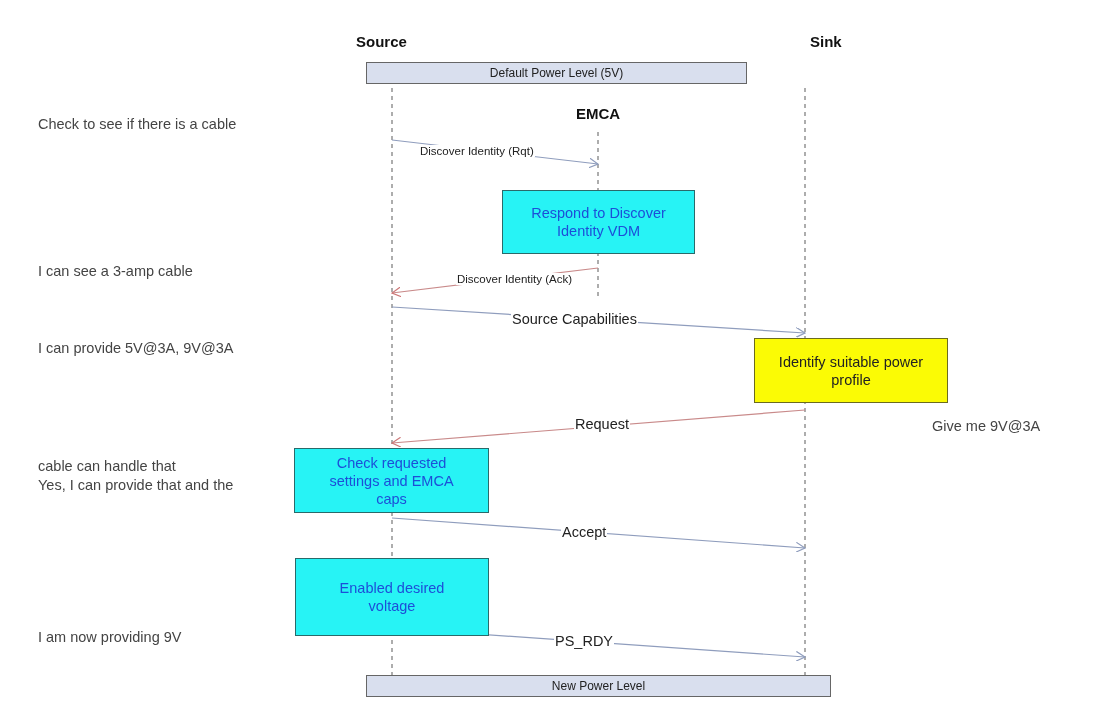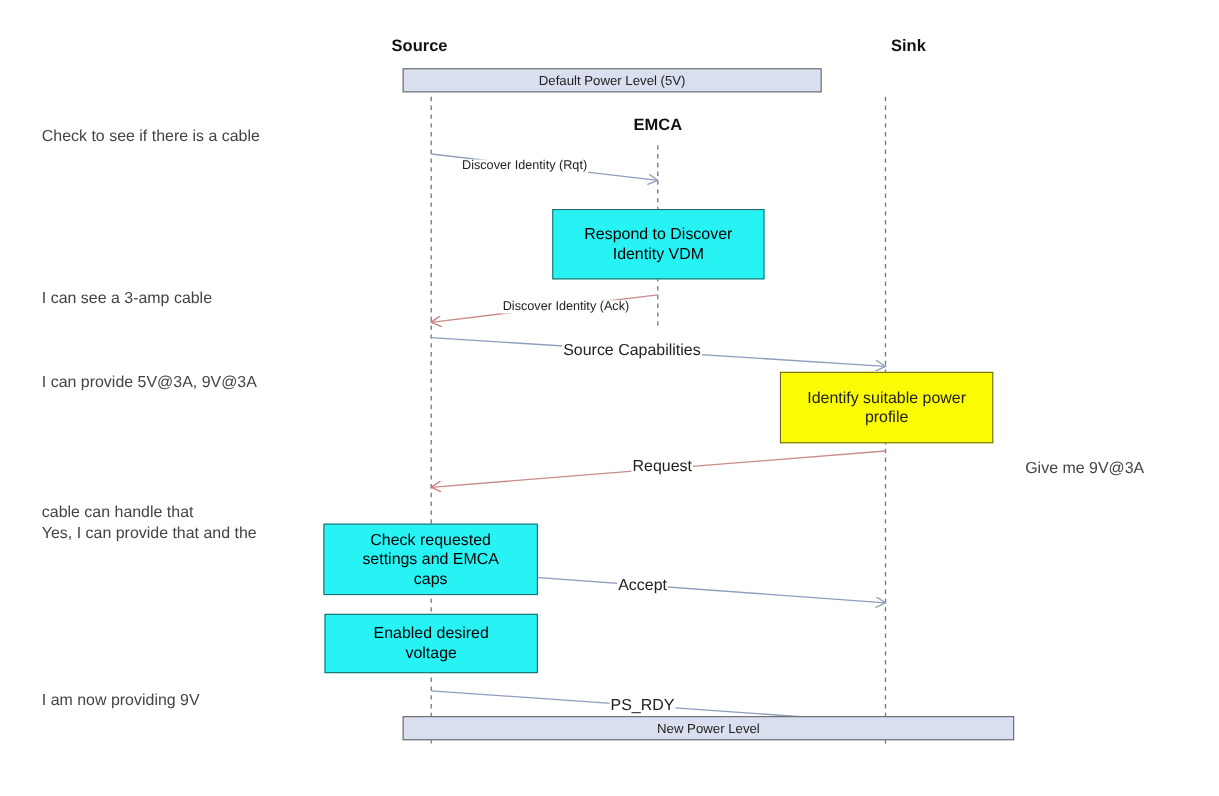--- a/index.html
+++ b/index.html
@@ -4,23 +4,23 @@
 <style>
   html, body { margin:0; padding:0; background:#ffffff; }
   body { width:1108px; height:724px; position:relative; overflow:hidden;
          font-family:"Liberation Sans", sans-serif; color:#333; }
   .abs { position:absolute; }
   .actor { font-weight:bold; font-size:15px; color:#111; }
   .level { background:#d9dfee; border:1.5px solid #666; height:22px;
            font-size:12px; color:#222; display:flex; align-items:center; justify-content:center; box-sizing:border-box; }
   .note { font-size:14.5px; color:#444; line-height:19px; }
   .box { display:flex; align-items:center; justify-content:center; text-align:center;
-         box-sizing:border-box; font-size:14.5px; line-height:18px; color:#000000; border:1.5px solid #2a6a6a; }
+         box-sizing:border-box; font-size:14.5px; line-height:18px; color:#1d4ed8; border:1.5px solid #2a6a6a; }
   .cyan { background:#27f3f5; }
-  .yellow { background:#fbfb05; border-color:#6b6b20; color:#222; }
+  .yellow { background:#fbfb05; border-color:#6b6b20; color:#222;margin-left:45px; }
   .msg { font-size:14.5px; color:#222; background:#fff; padding:0 1px; white-space:nowrap; }
   .msg.small { font-size:11.5px; }
   svg.lines { position:absolute; left:0; top:0; }
 </style>
 </head>
 <body>
 
 <svg class="lines" width="1108" height="724">
   <defs>
     <marker id="ah" markerWidth="10" markerHeight="10" refX="9" refY="5" orient="auto" markerUnits="userSpaceOnUse">
@@ -39,21 +39,21 @@
   <line x1="805" y1="410" x2="392" y2="443" stroke="#c98a8a" stroke-width="1.2" marker-end="url(#ahr)"></line>
   <line x1="392" y1="518" x2="805" y2="548" stroke="#8f9dbd" stroke-width="1.2" marker-end="url(#ah)"></line>
   <line x1="392" y1="628" x2="805" y2="657" stroke="#8f9dbd" stroke-width="1.2" marker-end="url(#ah)"></line>
 </svg>
 
 <div class="abs actor" style="left:356px;top:33px;">Source</div>
 <div class="abs actor" style="left:810px;top:33px;">Sink</div>
 <div class="abs actor" style="left:576px;top:105px;">EMCA</div>
 
 <div class="abs level" style="left:366px;top:62px;width:381px;">Default Power Level (5V)</div>
-<div class="abs level" style="left:366px;top:651px;width:556px;">New Power Level</div>
+<div class="abs level" style="left:366px;top:675px;width:465px;">New Power Level</div>
 
 <div class="abs note" style="left:38px;top:115px;">Check to see if there is a cable</div>
 <div class="abs note" style="left:38px;top:262px;">I can see a 3-amp cable</div>
 <div class="abs note" style="left:38px;top:339px;">I can provide 5V@3A, 9V@3A</div>
 <div class="abs note" style="left:38px;top:457px;">
   <div>cable can handle that</div>
   <div>Yes, I can provide that and the</div>
 </div>
 <div class="abs note" style="left:38px;top:628px;">I am now providing 9V</div>
 <div class="abs note" style="left:932px;top:393px;margin-top:24px;">Give me 9V@3A</div>
@@ -63,28 +63,28 @@
       <div>Respond to Discover</div>
       <div>Identity VDM</div>
     </div>
 </div>
 <div class="abs box yellow" style="left:709px;top:338px;width:194px;height:65px;">
   <div>
       <div>Identify suitable power</div>
       <div>profile</div>
     </div>
 </div>
-<div class="abs box cyan" style="left:294px;top:476px;width:195px;height:65px;text-align:center;">
+<div class="abs box cyan" style="left:294px;top:448px;width:195px;height:65px;text-align:center;">
   <div>
       <div>Check requested</div>
       <div>settings and EMCA</div>
       <div>caps</div>
     </div>
 </div>
-<div class="abs box cyan" style="left:295px;top:558px;width:194px;height:54px;">
+<div class="abs box cyan" style="left:295px;top:558px;width:194px;height:78px;">
   <div>
       <div>Enabled desired</div>
       <div>voltage</div>
     </div>
 </div>
 
 <div class="abs msg small" style="left:419px;top:145px;">Discover Identity (Rqt)</div>
 <div class="abs msg small" style="left:427px;top:273px;margin-left:29px;">Discover Identity (Ack)</div>
 <div class="abs msg" style="left:511px;top:311px;">Source Capabilities</div>
 <div class="abs msg" style="left:574px;top:416px;">Request</div>

